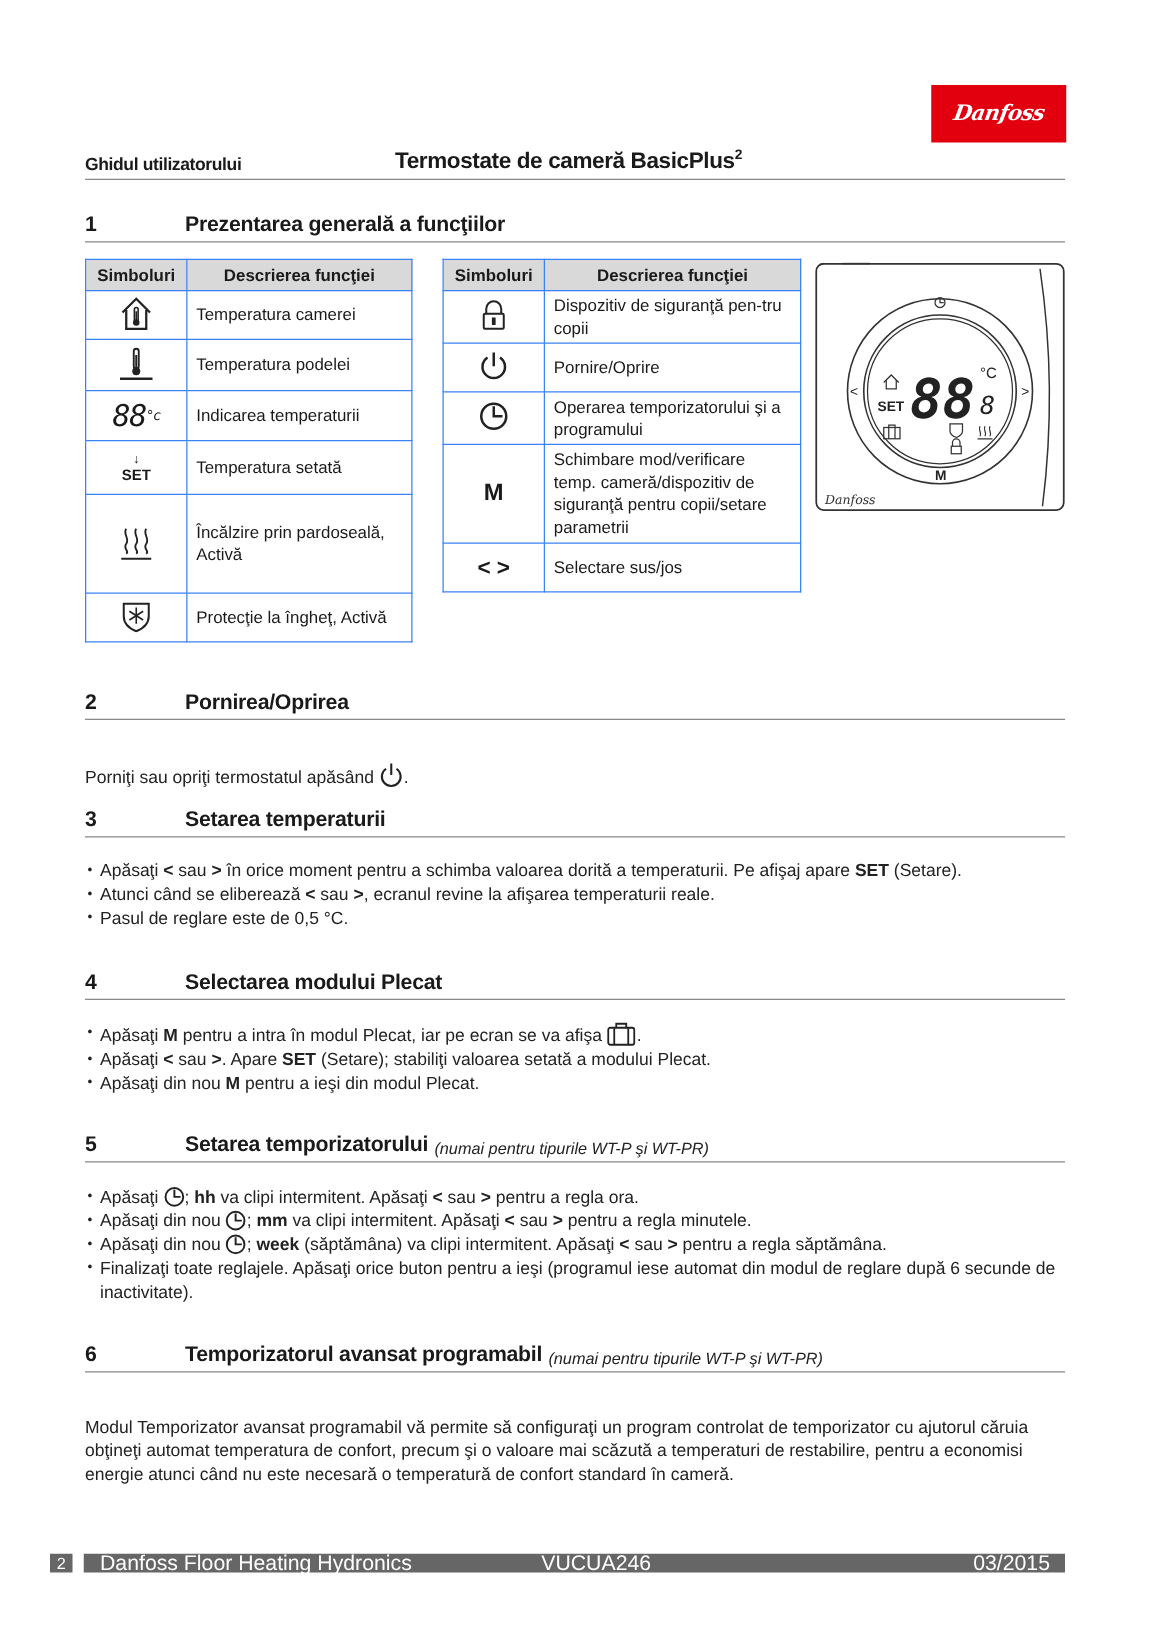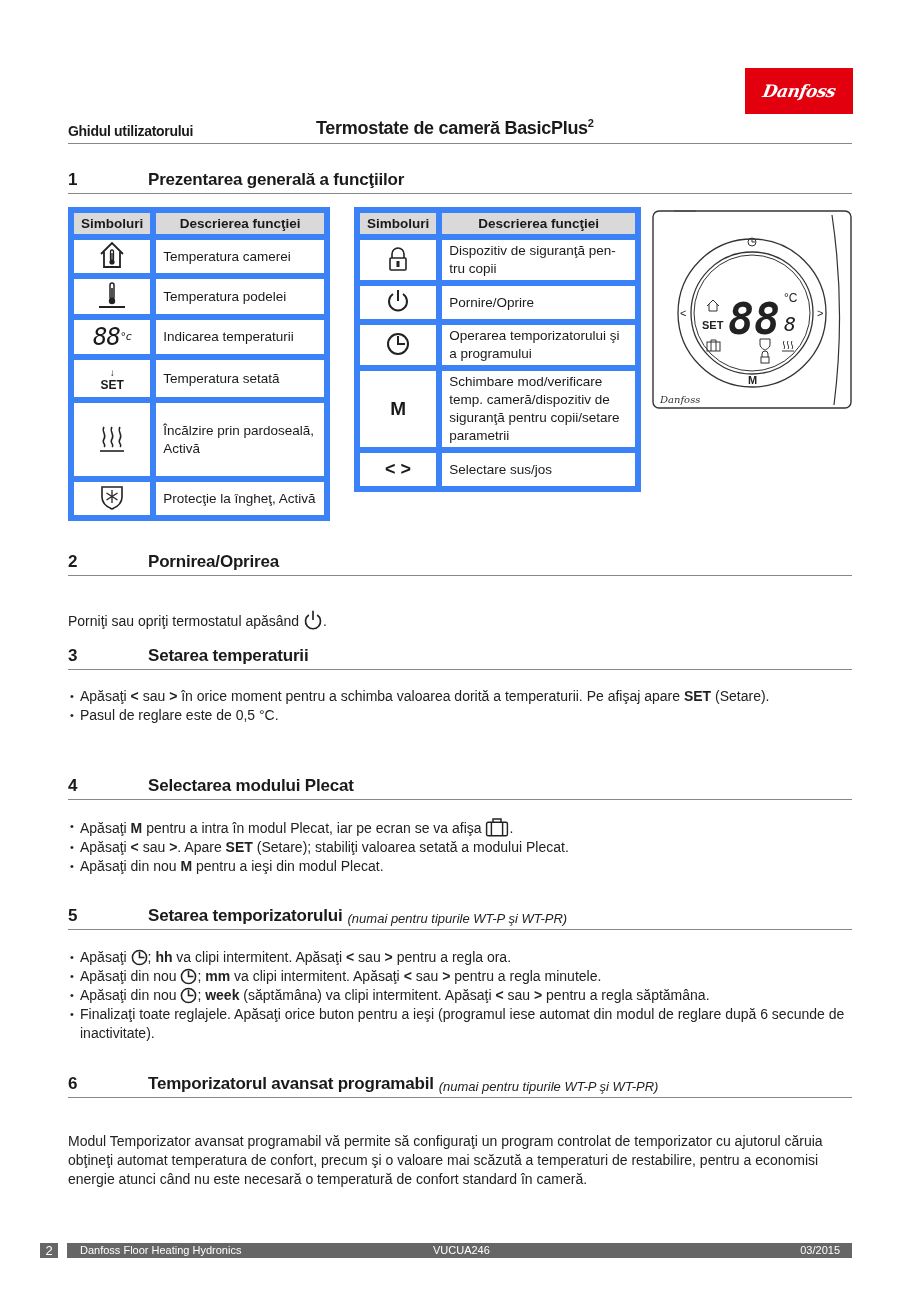--- a/index.html
+++ b/index.html
@@ -13,41 +13,41 @@
   .doc-header .h-left { font-weight: bold; font-size: 14px; width: 248px; letter-spacing: -0.3px; }
   .doc-header .h-right { font-weight: bold; font-size: 18px; letter-spacing: -0.3px; }
   .doc-header sup { font-size: 11px; }
 
   .sec-head { position: absolute; left: 68px; width: 784px; border-bottom: 1.2px solid #888; display: flex; align-items: flex-end; padding-bottom: 3px; }
   .sec-head .num { width: 80px; font-weight: bold; font-size: 17px; }
   .sec-head .title { font-weight: bold; font-size: 17px; letter-spacing: -0.2px; }
   .sec-head .note { font-style: italic; font-size: 13px; margin-left: 5px; font-weight: normal; color: #222; }
 
   table.sym { position: absolute; border-collapse: collapse; font-size: 13.5px; }
-  table.sym th, table.sym td { border: 6px solid #3b82f6; }
+  table.sym th, table.sym td { border: 1px solid #3b82f6; }
   table.sym th { background: #d9d9d9; font-weight: bold; text-align: center; padding: 3px 7px; height: 25px; font-size: 13.5px; }
   table.sym th.c1 { text-align: center; }
   table.sym td.icon { text-align: center; vertical-align: middle; }
   table.sym td.desc { padding: 2px 7px; line-height: 18px; vertical-align: middle; }
   #t1 { left: 68px; top: 207px; width: 262px; }
   #t1 td.icon, #t1 th.c1 { width: 81px; }
   #t2 { left: 354px; top: 207px; width: 287px; }
   #t2 td.icon, #t2 th.c1 { width: 81px; }
 
   .thermo { position: absolute; left: 652px; top: 210px; width: 200px; height: 200px; }
 
   .p { position: absolute; left: 68px; font-size: 14px; line-height: 19px; color: #222; margin-top: 16px; }
   ul.bul { position: absolute; left: 68px; width: 790px; list-style: none; font-size: 14px; line-height: 19px; color: #222; }
   ul.bul li { position: relative; padding-left: 12px; }
   ul.bul li::before { content: "•"; position: absolute; left: 2px; top: 0; font-size: 11px; }
   .inline-ico { display: inline-block; vertical-align: -4px; }
 
   .footer { position: absolute; top: 1243px; left: 40px; width: 812px; height: 15px; }
   .footer .pg { position: absolute; left: 0; top: 0; width: 18px; height: 15px; background: #666; color: #fff; font-size: 13px; line-height: 15px; text-align: center; }
-  .footer .bar { position: absolute; left: 27px; top: 0; right: 0; height: 15px; background: #666; color: #fff; font-size: 11px; line-height: 15px; }
+  .footer .bar { position: absolute; left: 27px; top: 0; right: 0; height: 15px; background: #666; color: #fff; font-size: 17px; line-height: 15px; }
   .footer .bar .l { position: absolute; left: 13px; }
   .footer .bar .c { position: absolute; left: 366px; }
   .footer .bar .r { position: absolute; right: 12px; }
 </style>
 </head>
 <body>
 
 <div class="logo">
   <span>Danfoss</span>
 </div>
@@ -208,20 +208,21 @@
       <line x1="12" y1="1" x2="12" y2="12" stroke="#222" stroke-width="2"></line>
     </svg><span>.</span>
 </div>
 
 <div class="sec-head" style="top:646px;">
   <span class="num">3</span>
   <span class="title">Setarea temperaturii</span>
 </div>
 <ul class="bul" style="top:687px;">
   <li><span>Apăsaţi </span><b>&lt;</b><span> sau </span><b>&gt;</b><span> în orice moment pentru a schimba valoarea dorită a temperaturii. Pe afişaj apare </span><b>SET</b><span> (Setare).</span></li>
+  <li><span>Atunci când se eliberează </span><b>&lt;</b><span> sau </span><b>&gt;</b><span>, ecranul revine la afişarea temperaturii reale.</span></li>
   <li><span>Pasul de reglare este de 0,5 °C.</span></li>
 </ul>
 
 <div class="sec-head" style="top:776px;">
   <span class="num">4</span>
   <span class="title">Selectarea modului Plecat</span>
 </div>
 <ul class="bul" style="top:817px;">
   <li><span>Apăsaţi </span><b>M</b><span> pentru a intra în modul Plecat, iar pe ecran se va afişa </span><svg class="inline-ico" width="24" height="20" viewBox="0 0 30 24">
         <rect x="2" y="6" width="26" height="17" rx="2" fill="none" stroke="#222" stroke-width="1.8"></rect>

